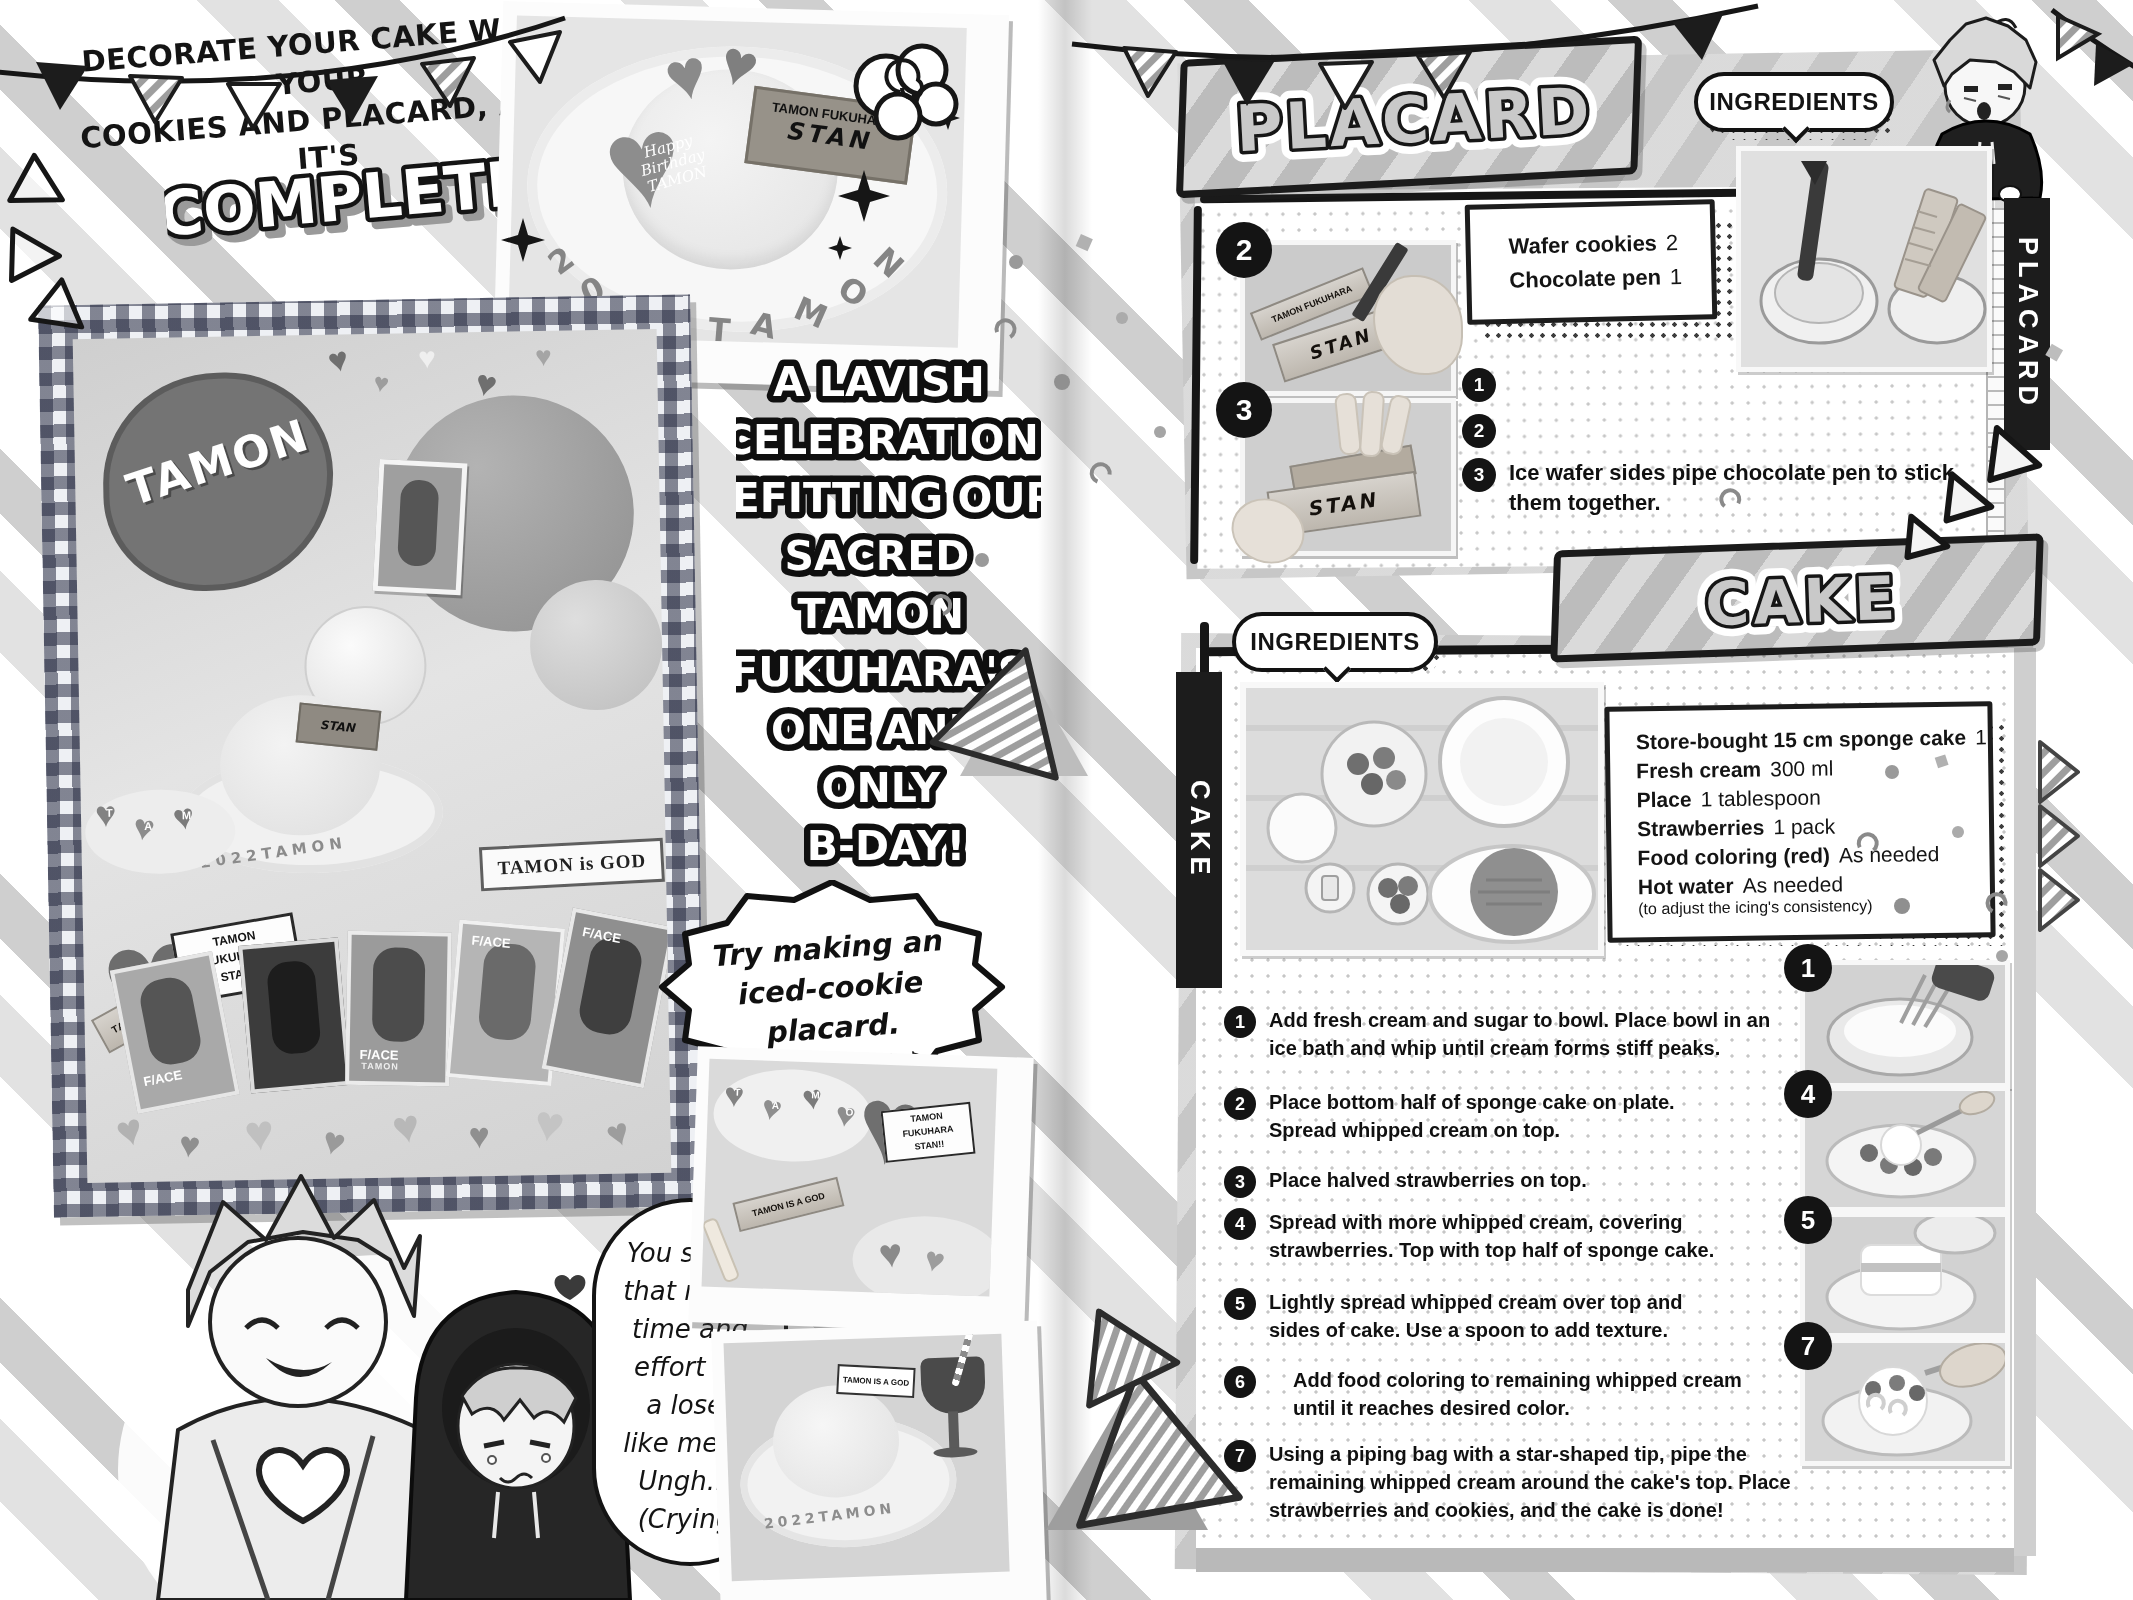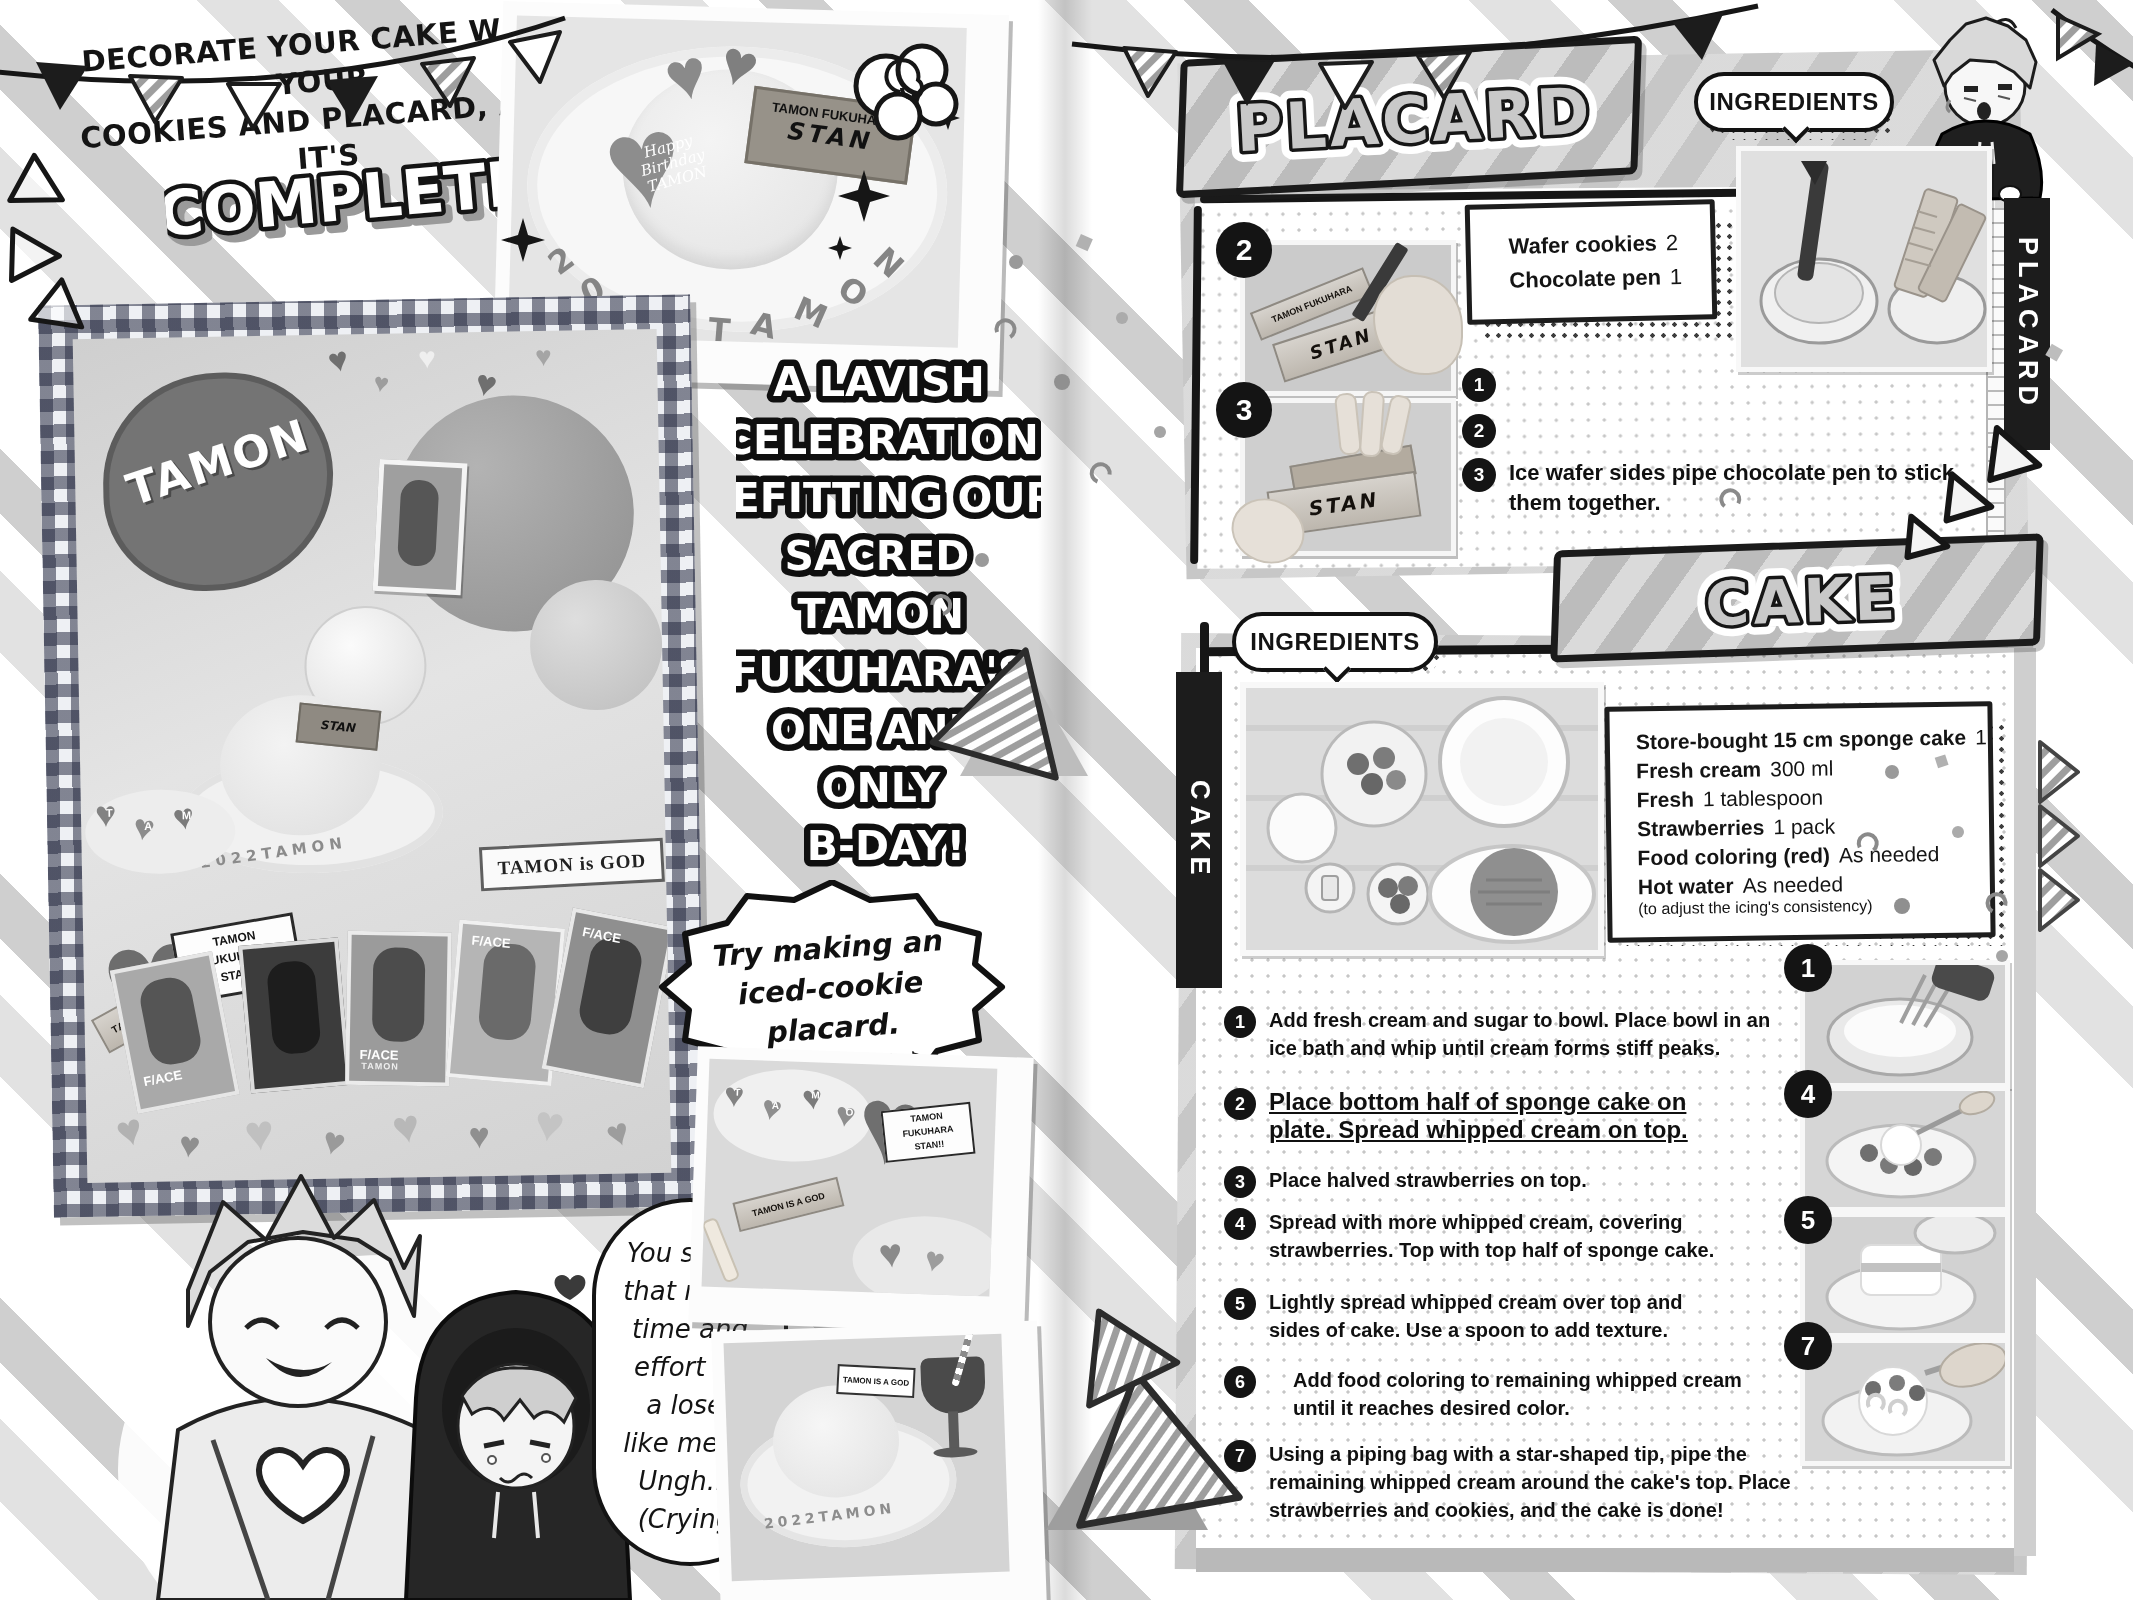--- a/index.html
+++ b/index.html
@@ -480,21 +480,21 @@
               display:flex;flex-direction:column;justify-content:center;gap:5px;padding-left:26px;box-sizing:border-box;font-size:21px;">
     <div class="ing-row">
       <span class="ing-name">Store-bought 15 cm sponge cake</span>
       <span class="ing-qty">1</span>
     </div>
     <div class="ing-row">
       <span class="ing-name">Fresh cream</span>
       <span class="ing-qty">300 ml</span>
     </div>
     <div class="ing-row">
-      <span class="ing-name">Fresh</span>
+      <span class="ing-name">Place</span>
       <span class="ing-qty">1 tablespoon</span>
     </div>
     <div class="ing-row">
       <span class="ing-name">Strawberries</span>
       <span class="ing-qty">1 pack</span>
     </div>
     <div class="ing-row">
       <span class="ing-name">Food coloring (red)</span>
       <span class="ing-qty">As needed</span>
     </div>
@@ -508,21 +508,21 @@
   <div class="step" style="left:1224px;top:1006px;">
     <div class="numcircle" style="width:32px;height:32px;font-size:18px;">
       <span>1</span>
     </div>
     <div class="txt" style="font-size:20px;line-height:28px;width:528px;">Add fresh cream and sugar to bowl. Place bowl in an ice bath and whip until cream forms stiff peaks.</div>
   </div>
   <div class="step" style="left:1224px;top:1088px;">
     <div class="numcircle" style="width:32px;height:32px;font-size:18px;">
       <span>2</span>
     </div>
-    <div class="txt" style="font-size:24px;line-height:28px;width:440px;text-decoration:underline;">Place bottom half of sponge cake on plate. Spread whipped cream on top.</div>
+    <div class="txt" style="font-size:20px;line-height:28px;width:440px;">Place bottom half of sponge cake on plate. Spread whipped cream on top.</div>
   </div>
   <div class="step" style="left:1224px;top:1166px;">
     <div class="numcircle" style="width:32px;height:32px;font-size:18px;">
       <span>3</span>
     </div>
     <div class="txt" style="font-size:20px;line-height:28px;width:528px;">Place halved strawberries on top.</div>
   </div>
   <div class="step" style="left:1224px;top:1208px;">
     <div class="numcircle" style="width:32px;height:32px;font-size:18px;">
       <span>4</span>

